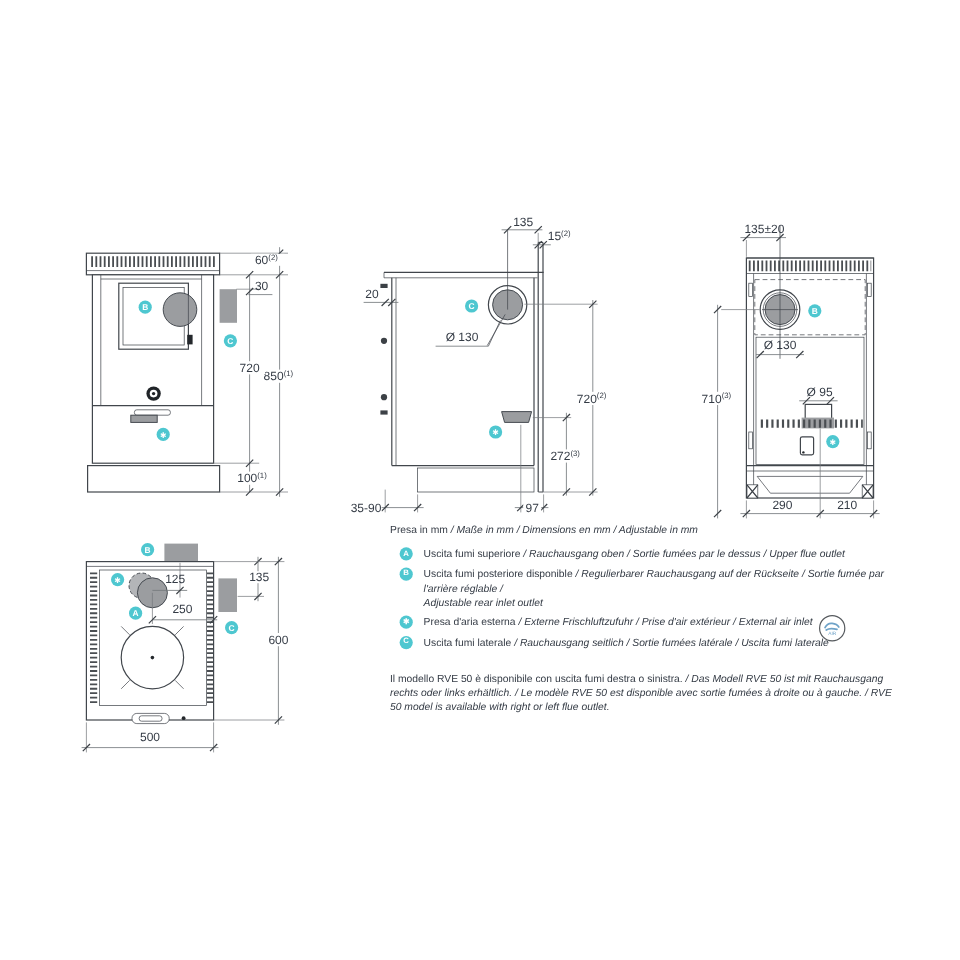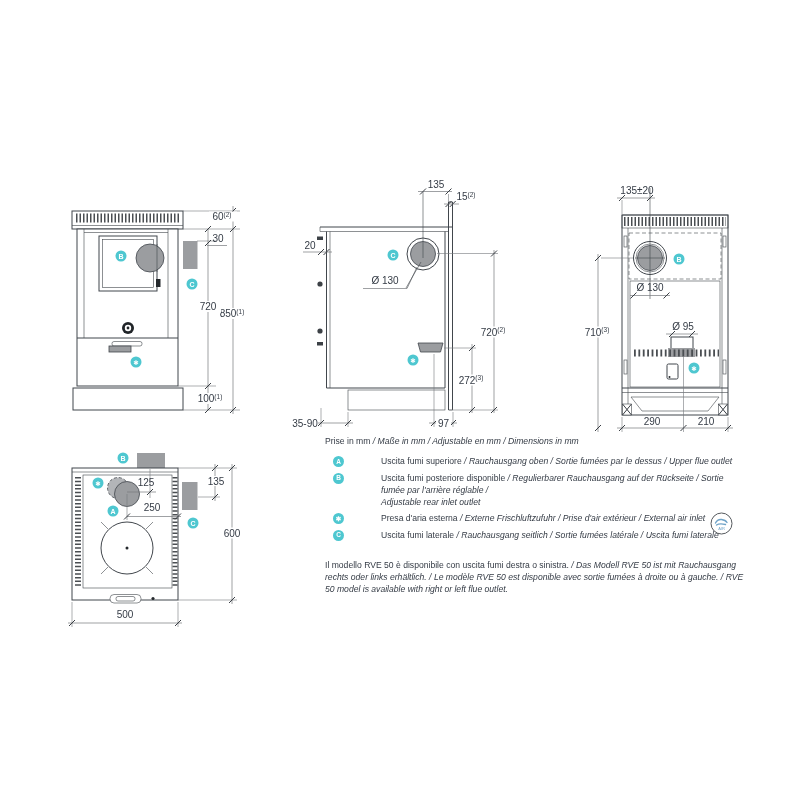--- a/index.html
+++ b/index.html
@@ -23,21 +23,21 @@
   text.dim-t{font-family:"Liberation Sans",sans-serif;font-size:10px;fill:var(--text);text-anchor:middle;}
   text.dim-t .sup{font-size:6.5px;}
   .badge{fill:var(--teal);}
   text.badge-t{font-family:"Liberation Sans",sans-serif;font-weight:bold;font-size:7px;fill:#fff;text-anchor:middle;}
   text.badge-s{font-family:"Liberation Sans",sans-serif;font-size:6.5px;fill:#fff;text-anchor:middle;}
   
   #legend{position:absolute;left:325px;top:435px;width:424px;font-size:8.6px;line-height:12px;color:var(--text);}
   #legend .units{margin:0 0 8px 0;}
   .rom{font-style:normal;}
   .ita{font-style:italic;}
-  .lrow{display:flex;align-items:flex-start;margin:0 0 4.5px 0;gap:28px;}
+  .lrow{display:flex;align-items:flex-start;margin:0 0 4.5px 0;}
   .lbadge{flex:0 0 auto;width:11px;height:11px;border-radius:50%;background:var(--teal);color:#fff;
           font-size:6.5px;font-weight:bold;display:inline-flex;align-items:center;justify-content:center;
           margin:0 9px 0 8px;position:relative;top:1px;}
   .ltext{flex:1 1 auto;}
   .airicon{display:inline-block;vertical-align:-7px;margin-left:5px;}
   #note{margin-top:18px;}
 </style>
 </head>
 <body>
 
@@ -392,21 +392,21 @@
         <line class="ext" x1="178" y1="602" x2="178" y2="627"></line>
         <line class="dimline" x1="68" y1="623" x2="182" y2="623"></line>
         <path class="tick" d="M69 626 l6 -6"></path>
           <path class="tick" d="M175 626 l6 -6"></path>
         <text class="dim-t" x="125" y="617.5">500</text>
       </g>
     </g>
   </svg>
 
   <div id="legend">
-    <p class="units"><span class="rom">Prise in mm</span><span class="ita"> / Maße in mm / Adjustable en mm / Dimensions in mm</span></p>
+    <p class="units"><span class="rom">Presa in mm</span><span class="ita"> / Maße in mm / Dimensions en mm / Adjustable in mm</span></p>
 
     <div class="lrow">
       <span class="lbadge">A</span>
       <span class="ltext"><span class="rom">Uscita fumi superiore</span><span class="ita"> / Rauchausgang oben  / Sortie fumées par le dessus / Upper flue outlet</span></span>
     </div>
 
     <div class="lrow">
       <span class="lbadge">B</span>
       <span class="ltext"><span class="rom">Uscita fumi posteriore disponible</span><span class="ita"> /  Regulierbarer Rauchausgang auf der Rückseite / Sortie fumée par l'arrière réglable /</span><br><span class="ita">Adjustable rear inlet outlet</span></span>
     </div>

